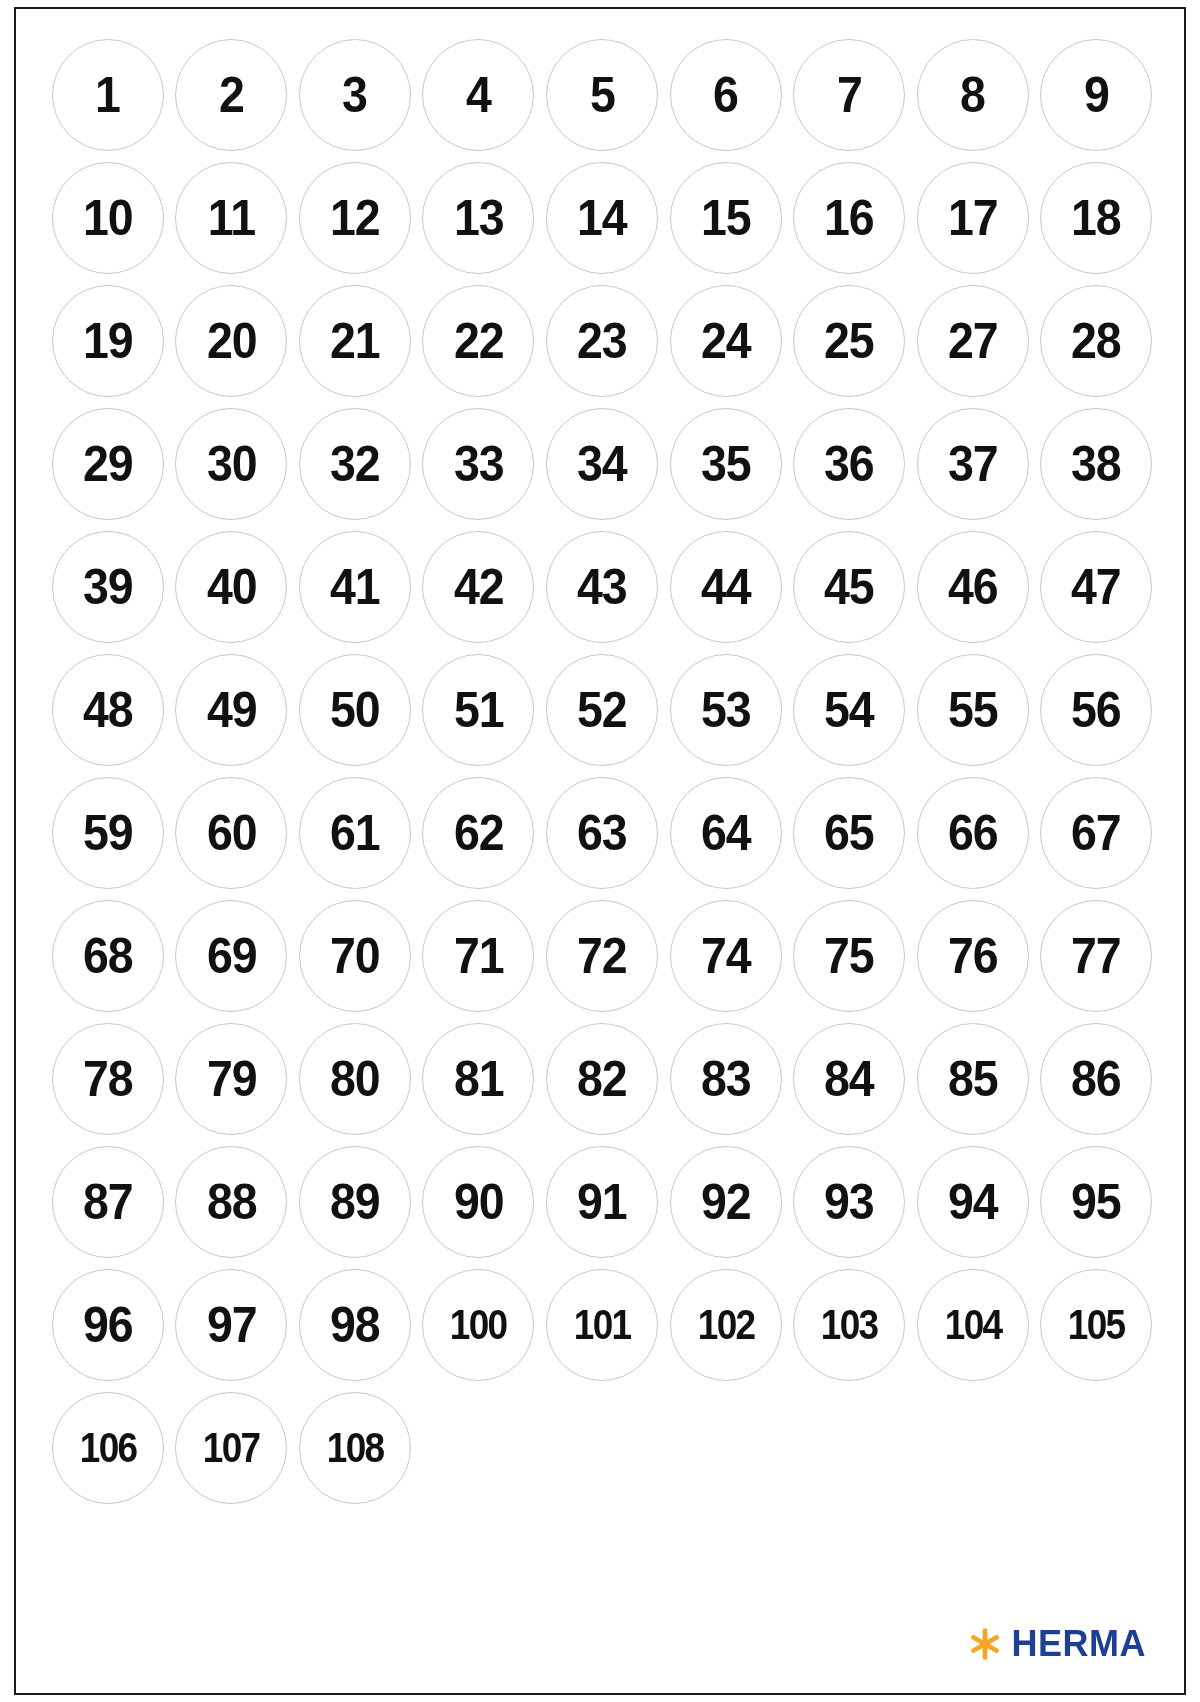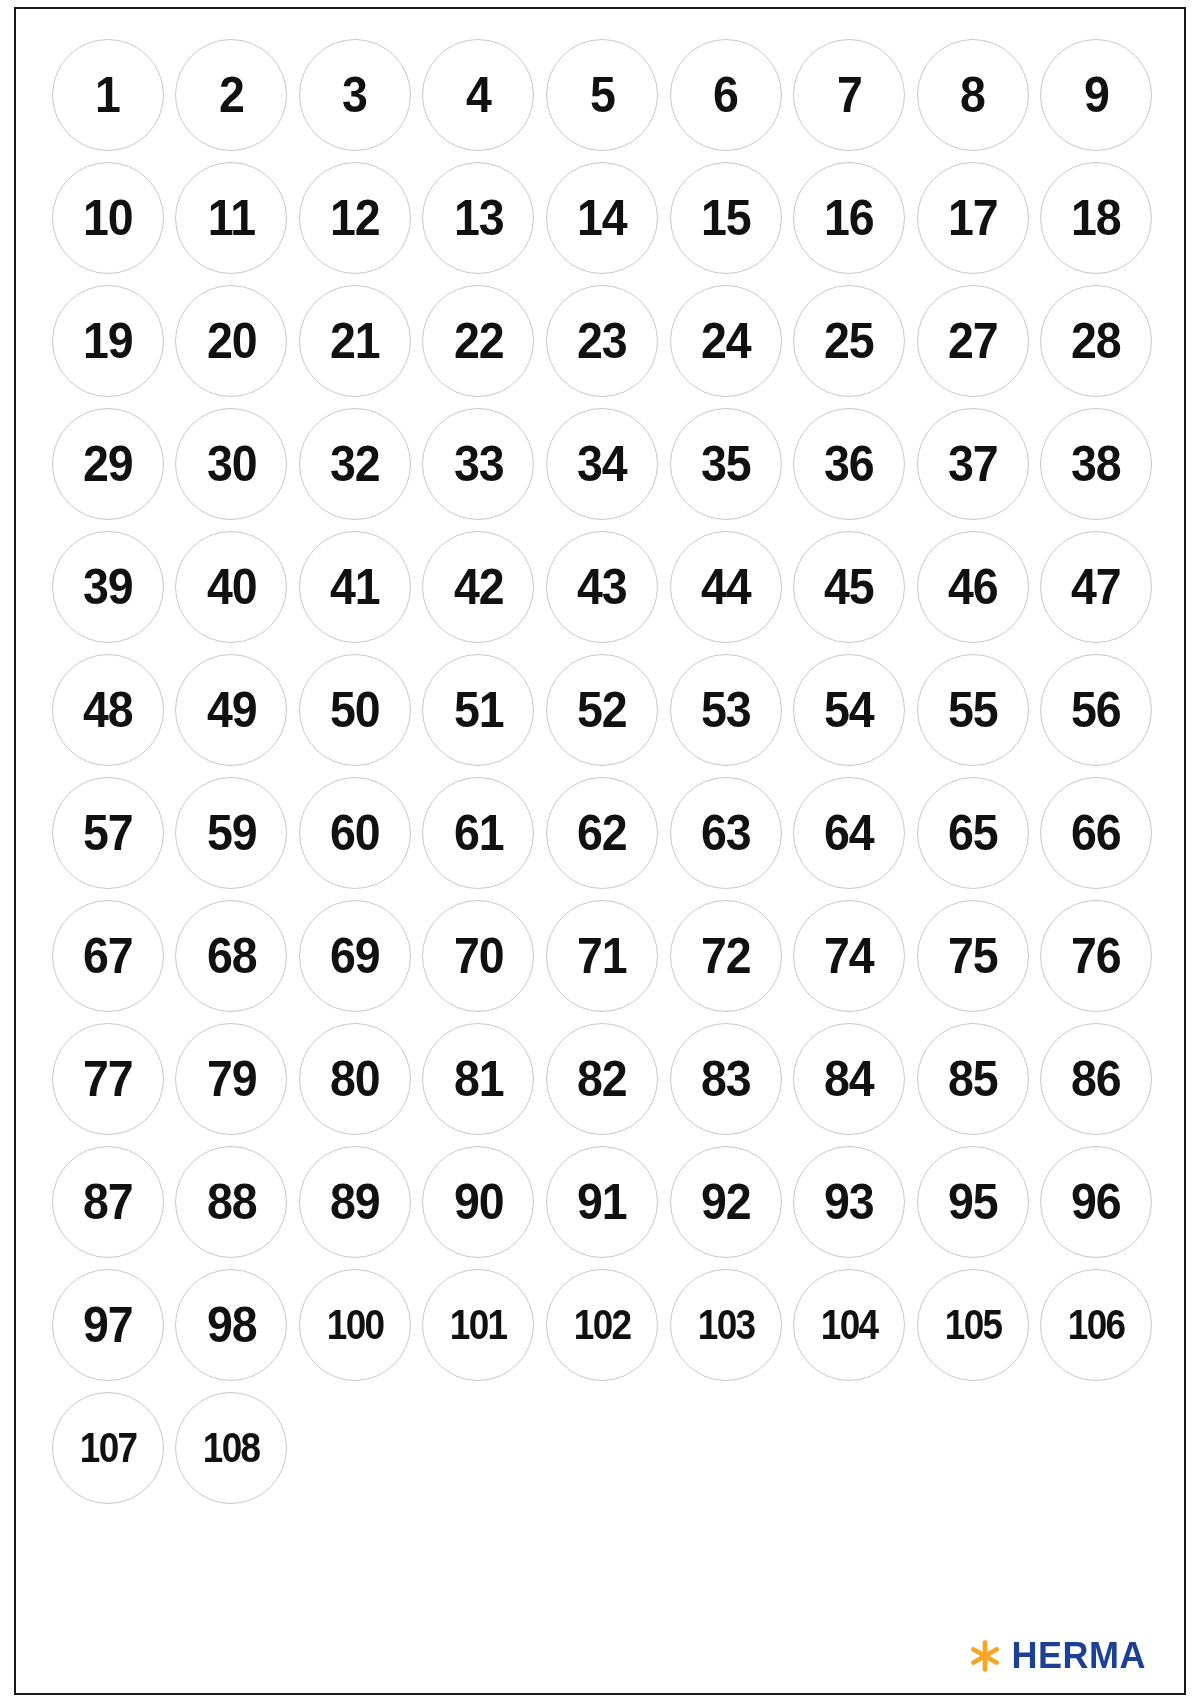--- a/index.html
+++ b/index.html
@@ -69,21 +69,21 @@
   }
   .label-number.wide {
     font-size: 42px;
     letter-spacing: -2px;
     transform: scaleX(0.88);
   }
   
   #brand {
     position: absolute;
     right: 38px;
-    bottom: 16px;
+    bottom: 28px;
     display: flex;
     align-items: center;
     gap: 10px;
     justify-content: space-between;
   }
   #brand-star {
     width: 34px;
     height: 34px;
     display: block;
   }
@@ -367,25 +367,20 @@
             <span class="label-number">55</span>
           </div>
         </div>
         <div class="label-cell">
           <div class="label-circle">
             <span class="label-number">56</span>
           </div>
         </div>
         <div class="label-cell">
           <div class="label-circle">
-            <span class="label-number">57</span>
-          </div>
-        </div>
-        <div class="label-cell">
-          <div class="label-circle">
             <span class="label-number">59</span>
           </div>
         </div>
         <div class="label-cell">
           <div class="label-circle">
             <span class="label-number">60</span>
           </div>
         </div>
         <div class="label-cell">
           <div class="label-circle">
@@ -462,20 +457,25 @@
             <span class="label-number">76</span>
           </div>
         </div>
         <div class="label-cell">
           <div class="label-circle">
             <span class="label-number">77</span>
           </div>
         </div>
         <div class="label-cell">
           <div class="label-circle">
+            <span class="label-number">78</span>
+          </div>
+        </div>
+        <div class="label-cell">
+          <div class="label-circle">
             <span class="label-number">79</span>
           </div>
         </div>
         <div class="label-cell">
           <div class="label-circle">
             <span class="label-number">80</span>
           </div>
         </div>
         <div class="label-cell">
           <div class="label-circle">
@@ -533,20 +533,25 @@
           </div>
         </div>
         <div class="label-cell">
           <div class="label-circle">
             <span class="label-number">92</span>
           </div>
         </div>
         <div class="label-cell">
           <div class="label-circle">
             <span class="label-number">93</span>
+          </div>
+        </div>
+        <div class="label-cell">
+          <div class="label-circle">
+            <span class="label-number">94</span>
           </div>
         </div>
         <div class="label-cell">
           <div class="label-circle">
             <span class="label-number">95</span>
           </div>
         </div>
         <div class="label-cell">
           <div class="label-circle">
             <span class="label-number">96</span>

